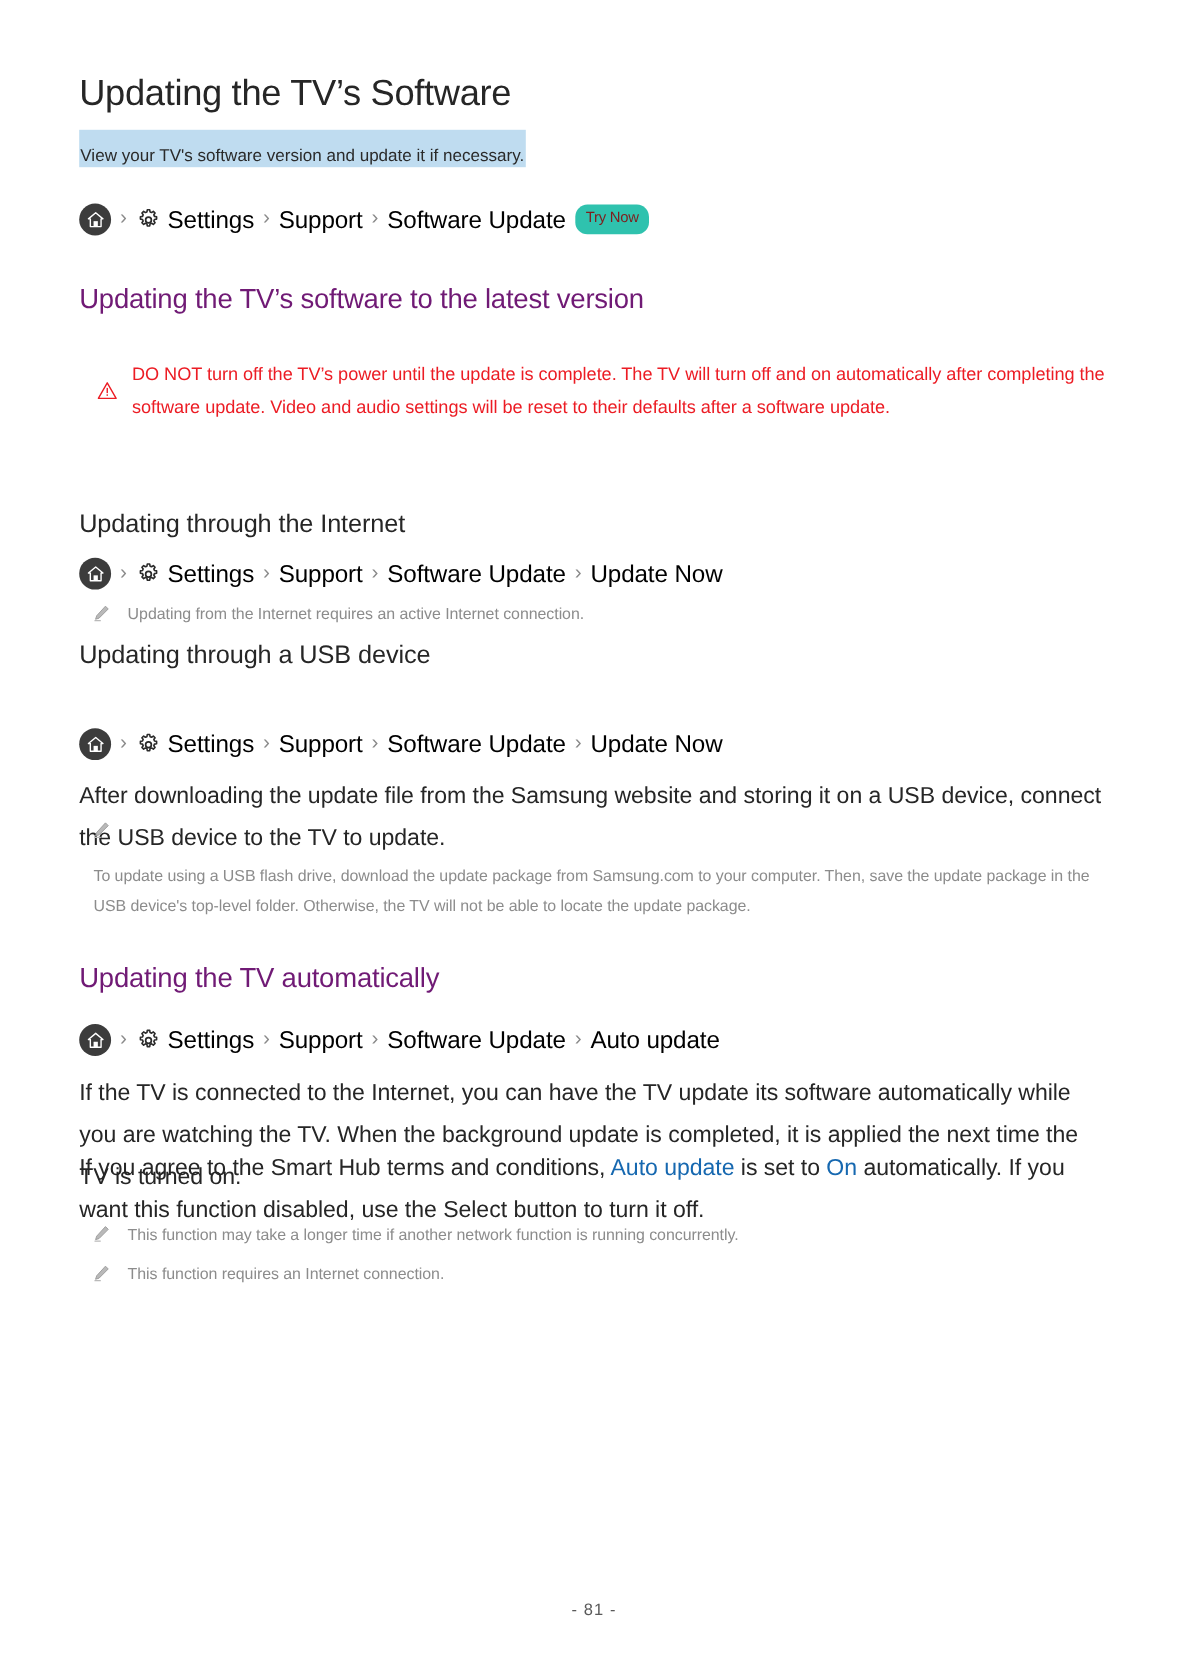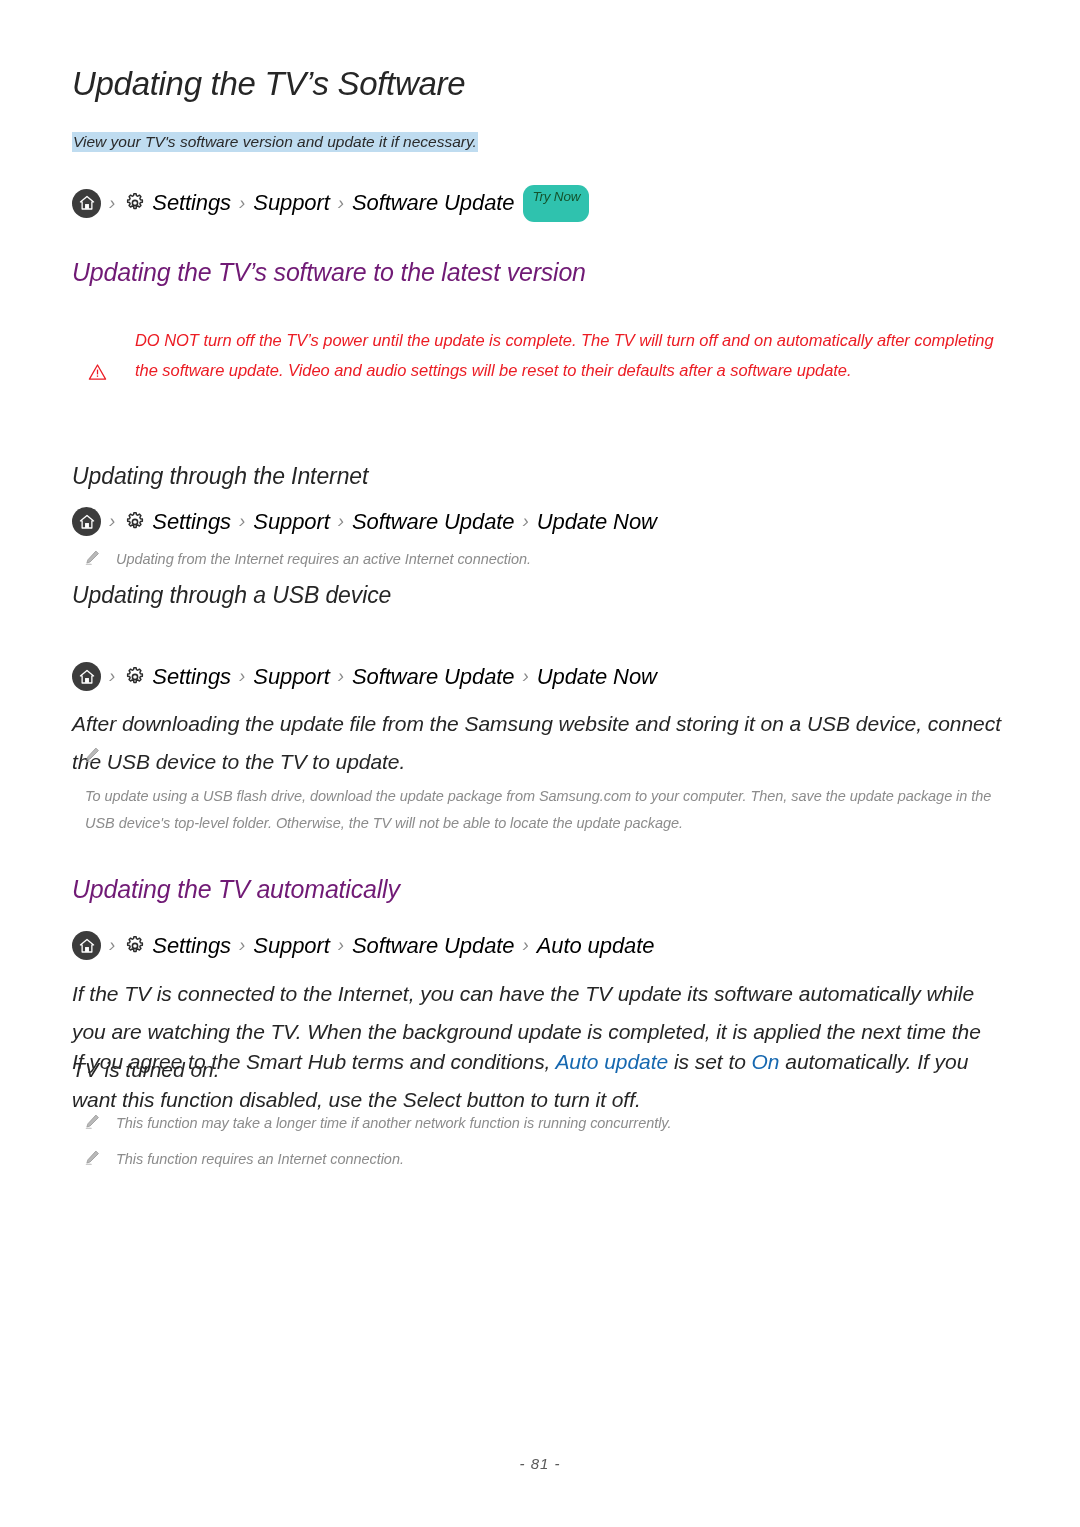--- a/index.html
+++ b/index.html
@@ -13,21 +13,20 @@
     position: relative;
     font-family: "Liberation Sans", sans-serif;
     color: #231f20;
     -webkit-font-smoothing: antialiased;
   }
   .page {
     position: relative;
     width: 1080px;
     height: 1087px;
     padding: 0 72px;
-    font-style: italic;
   }
 
   
   .doc-title {
     position: absolute;
     left: 72px;
     top: 66px;
     font-size: 33px;
     font-weight: 400;
     letter-spacing: -0.3px;
@@ -42,21 +41,21 @@
     left: 72px;
     top: 130px;
   }
   .subtitle {
     display: inline;
     font-size: 15.5px;
     font-weight: 400;
     color: #2a2a2a;
     background: #bfdcf0;
     line-height: 1.5;
-    padding: 1px 1px 2px 1px;
+    padding: 15px 1px 2px 1px;
   }
 
   
   .crumb {
     position: absolute;
     left: 72px;
     display: flex;
     align-items: center;
     gap: 7px;
     white-space: nowrap;
@@ -91,25 +90,25 @@
     font-size: 22px;
     font-weight: 400;
     line-height: 1;
     letter-spacing: -0.1px;
   }
   .badge-trynow {
     display: inline-flex;
     align-items: center;
     justify-content: center;
     background: #2fc2ae;
-    color: #14532d;
+    color: #7f1d1d;
     font-size: 13.5px;
     line-height: 1;
     border-radius: 11px;
-    padding: 5px 9px 18px 9px;
+    padding: 5px 9px 8px 9px;
     margin-left: 2px;
     letter-spacing: -0.2px;
   }
 
   
   .h2 {
     position: absolute;
     left: 72px;
     font-size: 25px;
     font-weight: 400;
@@ -128,22 +127,22 @@
     letter-spacing: -0.1px;
     line-height: 1.15;
   }
 
   
   .warn {
     position: absolute;
     left: 88px;
     width: 920px;
     display: flex;
-    gap: 28px;
-    align-items: flex-end;
+    gap: 13px;
+    align-items: center;
   }
   .warn-icon { flex: none; margin-top: 5px; }
   .warn-text {
     color: #ec1c24;
     font-size: 16.5px;
     line-height: 1.82;
     letter-spacing: -0.05px;
   }
 
   

